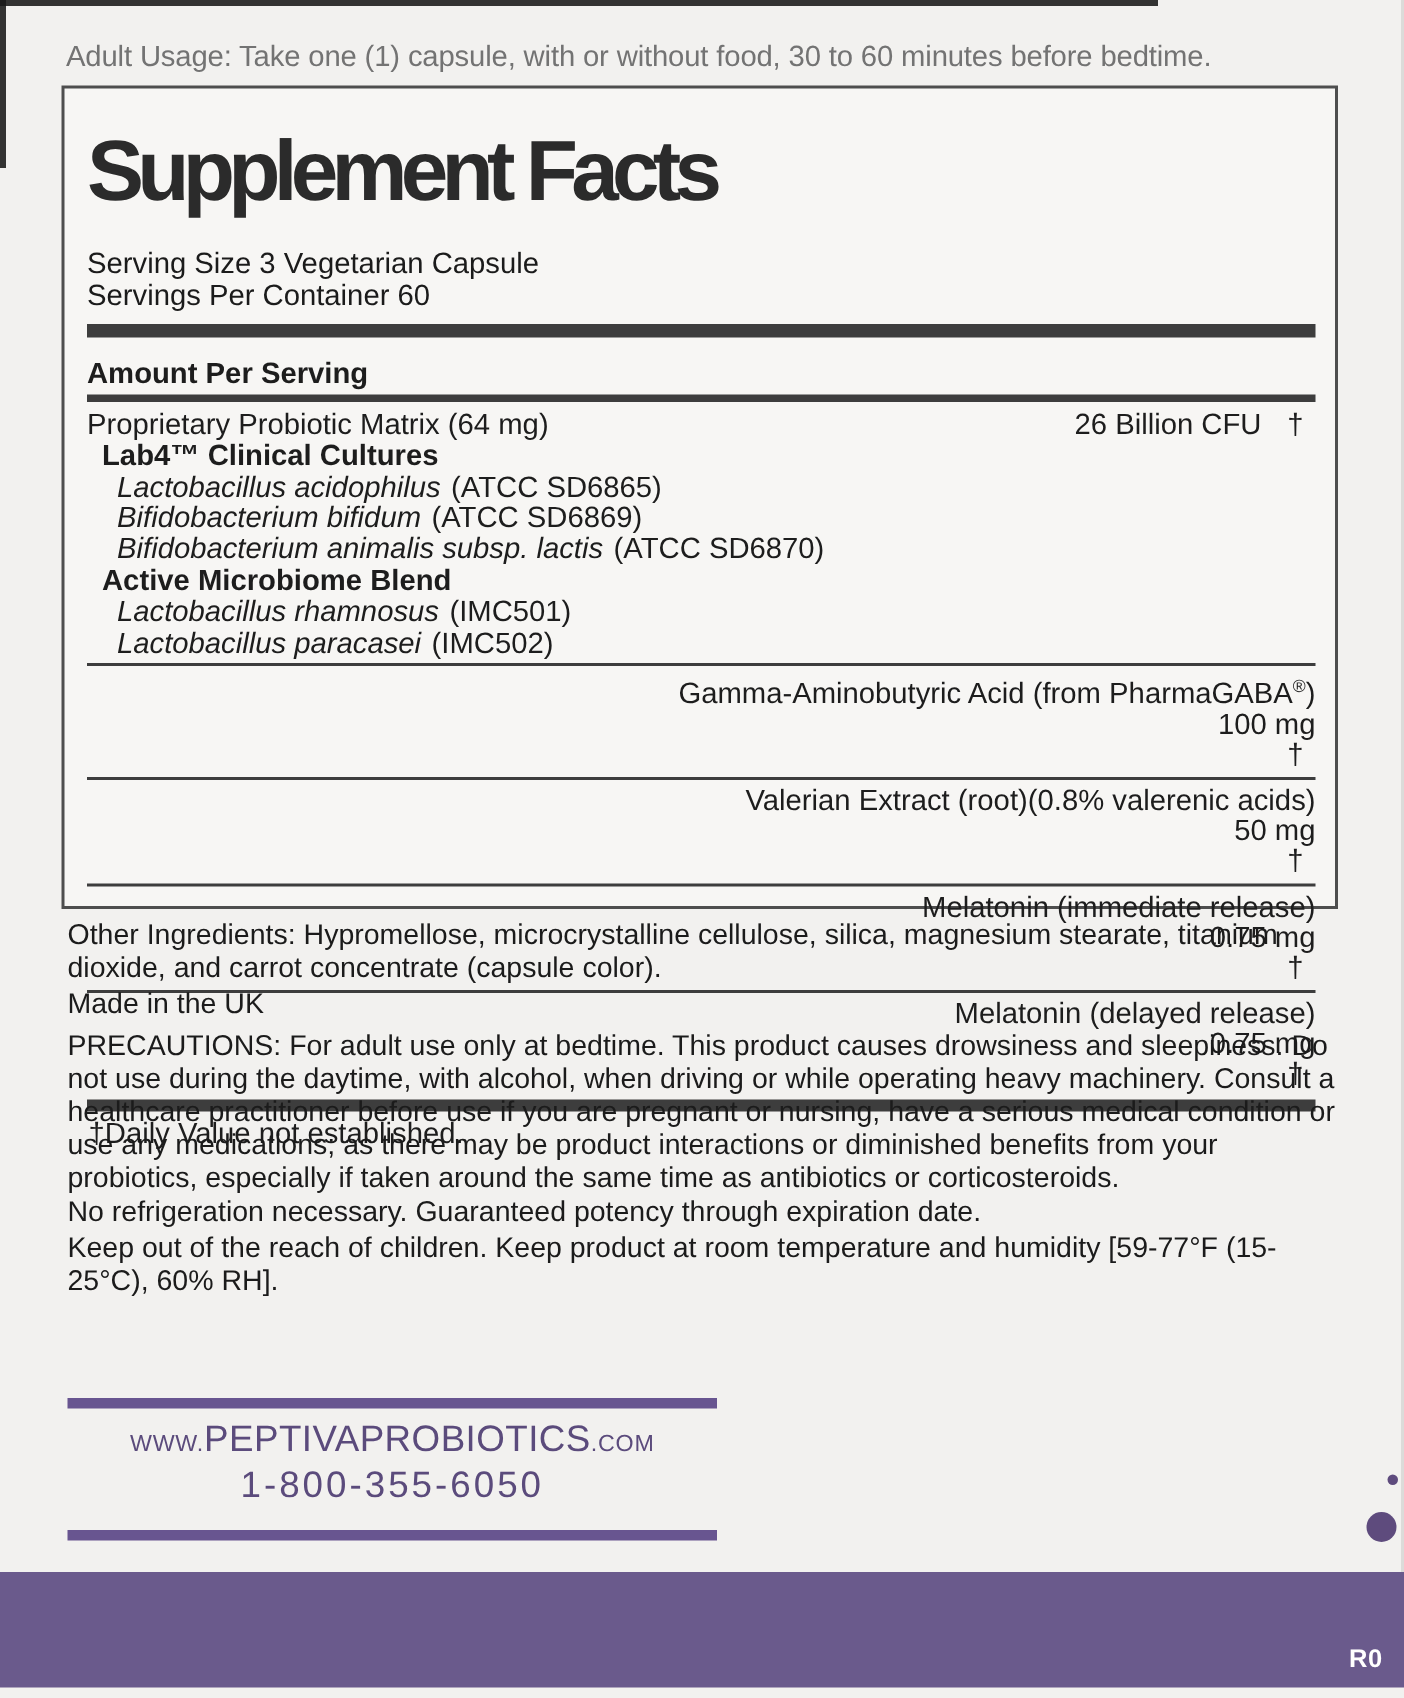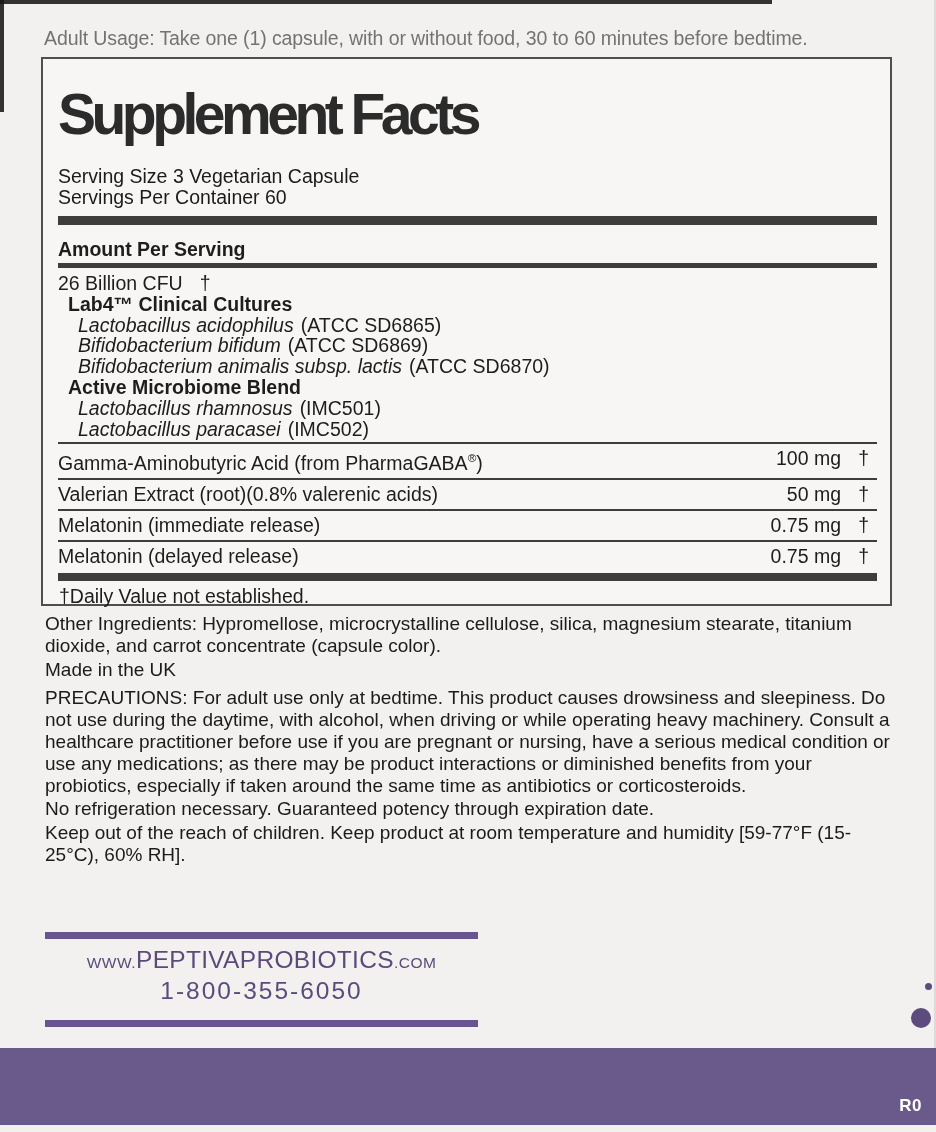--- a/index.html
+++ b/index.html
@@ -36,21 +36,21 @@
   .mx{font-size:19.5px;line-height:20.8px;}
   .mx-first{display:flex;align-items:baseline;margin-top:5px;}
   .mx-name{flex:1;}
   .amt{text-align:right;}
   .dv{width:36px;text-align:right;padding-right:8px;box-sizing:border-box;}
   .grp-head{font-weight:bold;margin-left:10px;}
   .species{margin-left:20px;}
   .species .lat{font-style:italic;}
   .species .code{margin-left:7px;}
 
-  .nrow{display:flex;align-items:flex-start;padding:4px 0 5px 0;font-size:19.5px;line-height:20px;}
+  .nrow{display:flex;align-items:flex-end;padding:4px 0 5px 0;font-size:19.5px;line-height:20px;flex-direction:column;}
   .nrow .name{flex:1;}
   sup{font-size:60%;}
 
   .footnote{padding:5px 0 0 1px;font-size:19.5px;line-height:20px;}
 
   .info{position:absolute;left:45px;top:613px;width:852px;font-size:19px;line-height:21.8px;color:#1b1b1b;}
   .info p{margin:0;}
   .p-dist{margin-top:3px !important;}
   .p-made{margin-top:2px !important;}
   .p-prec{margin-top:7px !important;}
@@ -86,20 +86,21 @@
     <div>Serving Size 3 Vegetarian Capsule</div>
     <div>Servings Per Container 60</div>
   </div>
 
   <div class="bar bar-thick"></div>
   <div class="aps">Amount Per Serving</div>
   <div class="bar bar-med"></div>
 
   <div class="mx">
     <div class="mx-first">
+      <span class="mx-name">Proprietary Probiotic Matrix (64 mg)</span>
       <span class="amt">26 Billion CFU</span>
       <span class="dv">†</span>
     </div>
     <div class="grp-head">Lab4™ Clinical Cultures</div>
     <div class="species">
       <span class="lat">Lactobacillus acidophilus</span><span class="code">(ATCC SD6865)</span>
     </div>
     <div class="species">
       <span class="lat">Bifidobacterium bifidum</span><span class="code">(ATCC SD6869)</span>
     </div>

